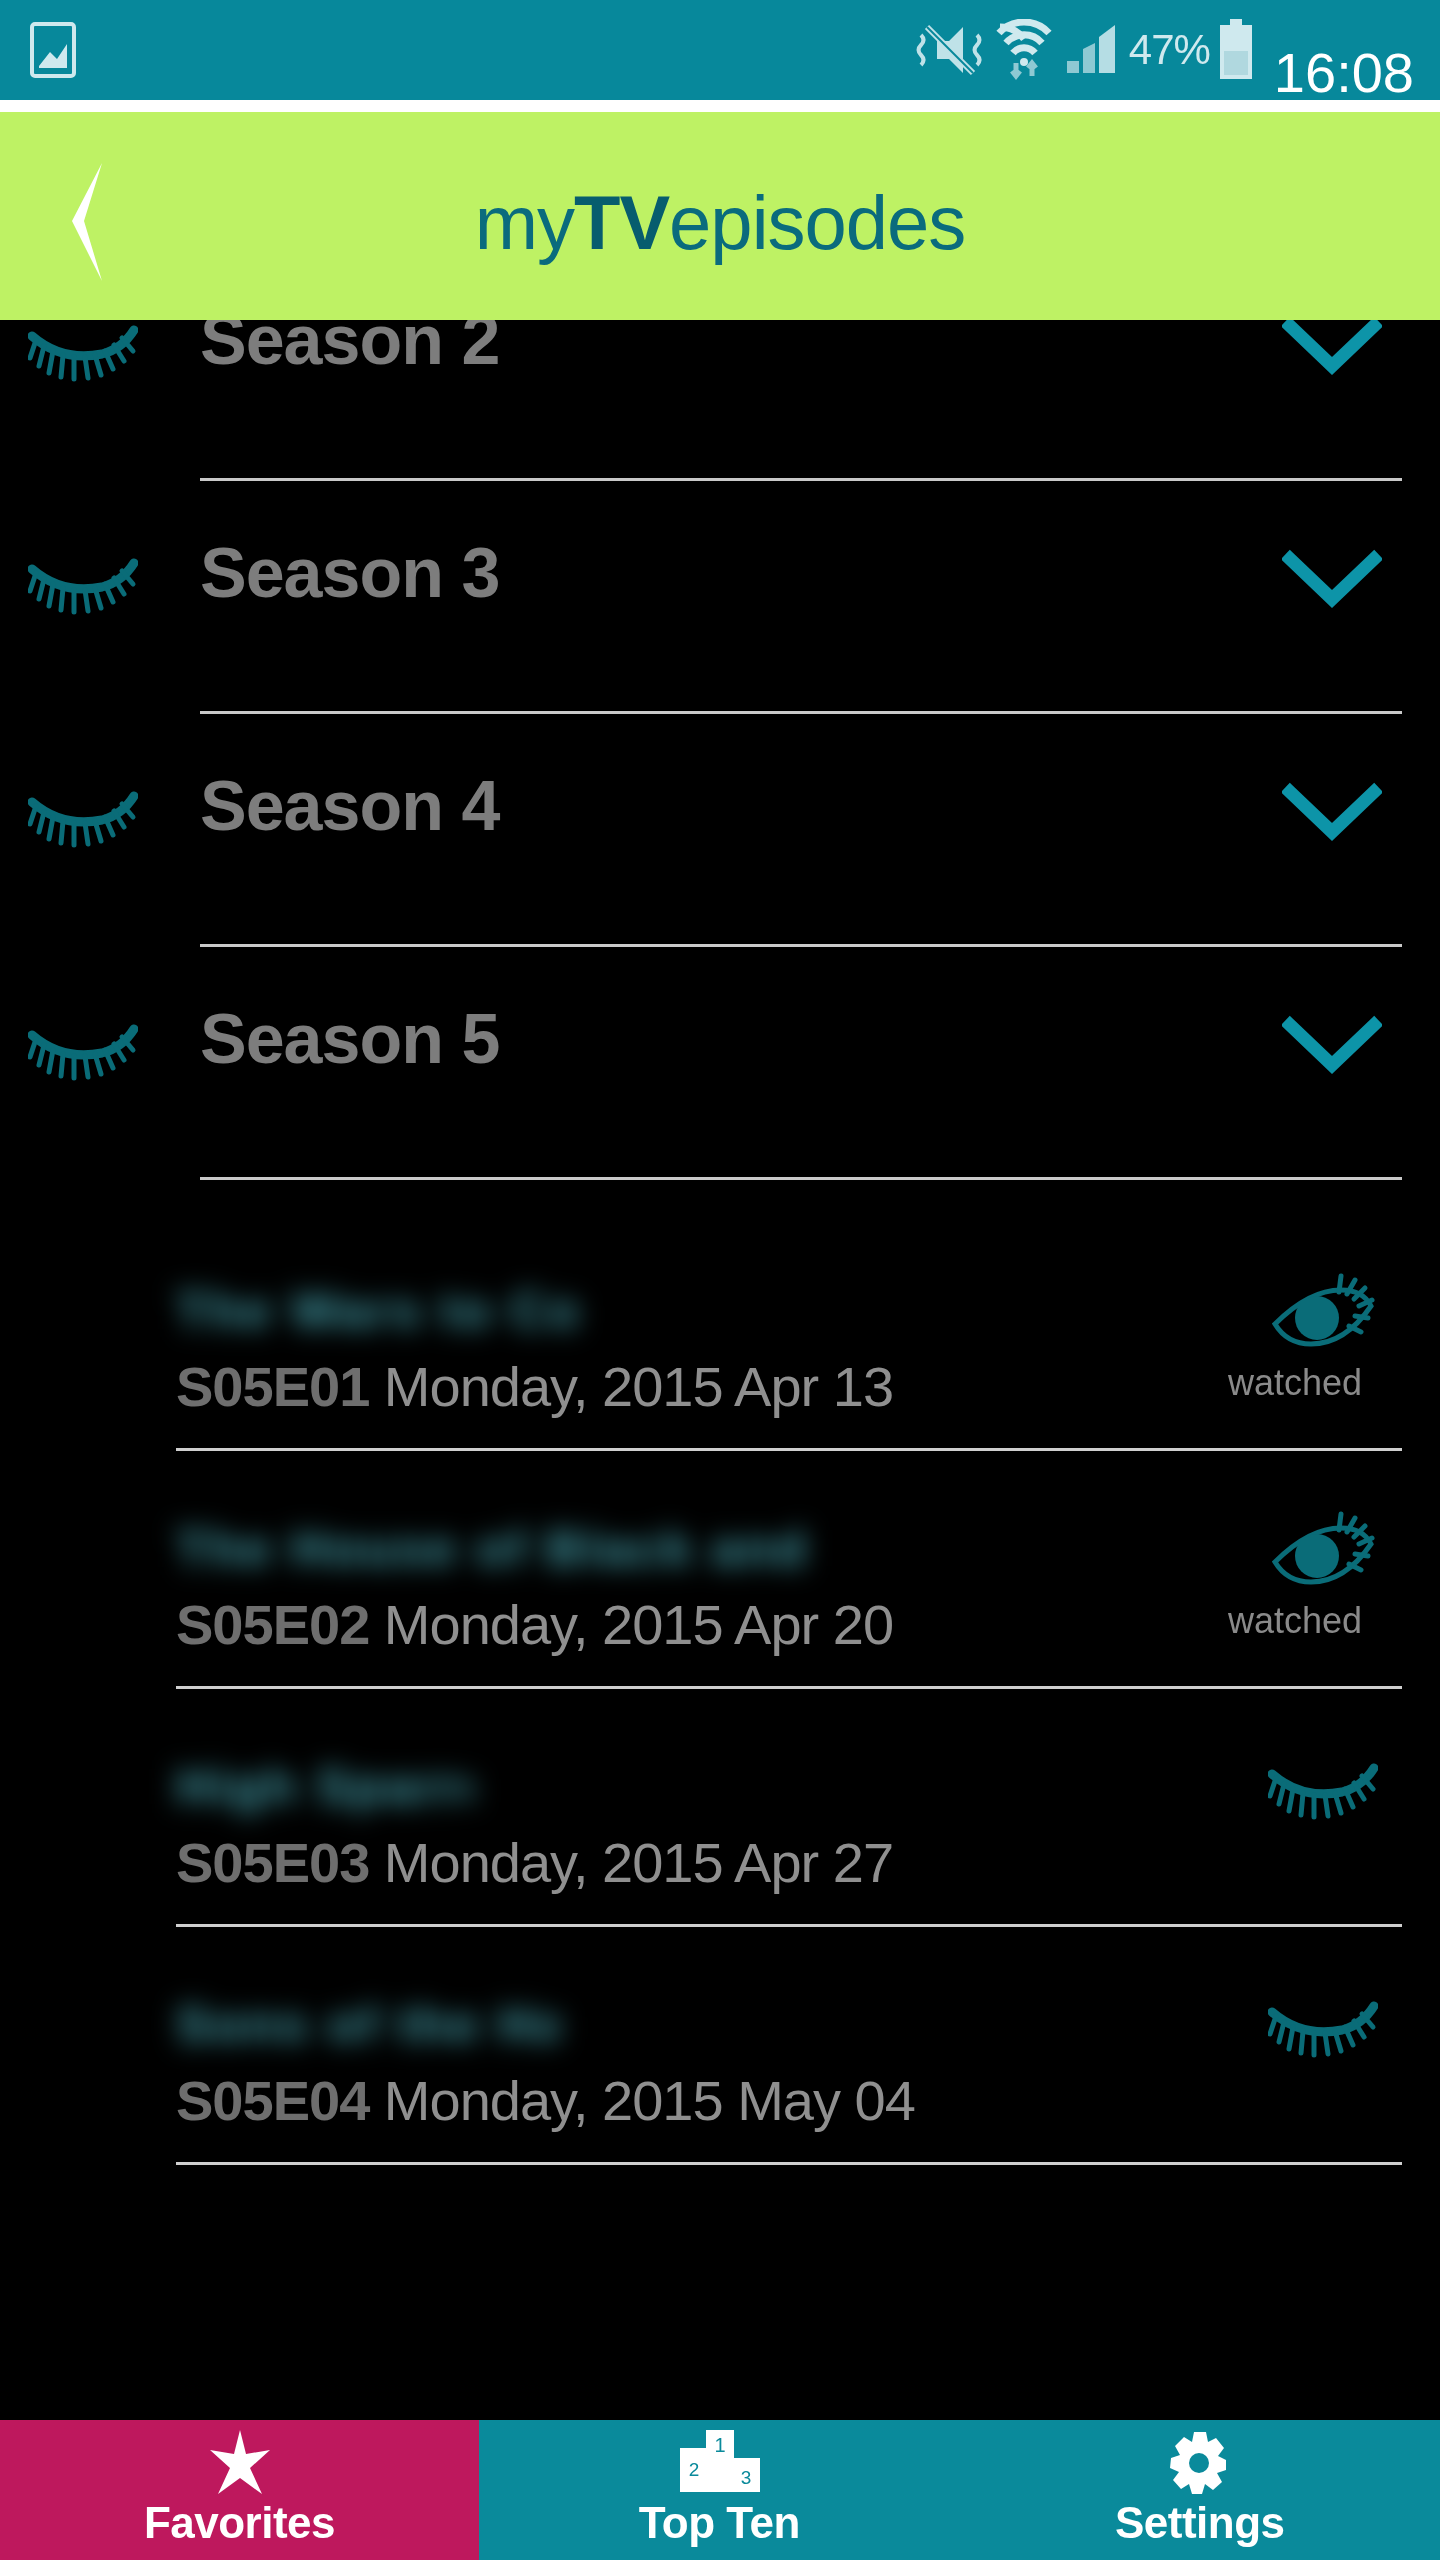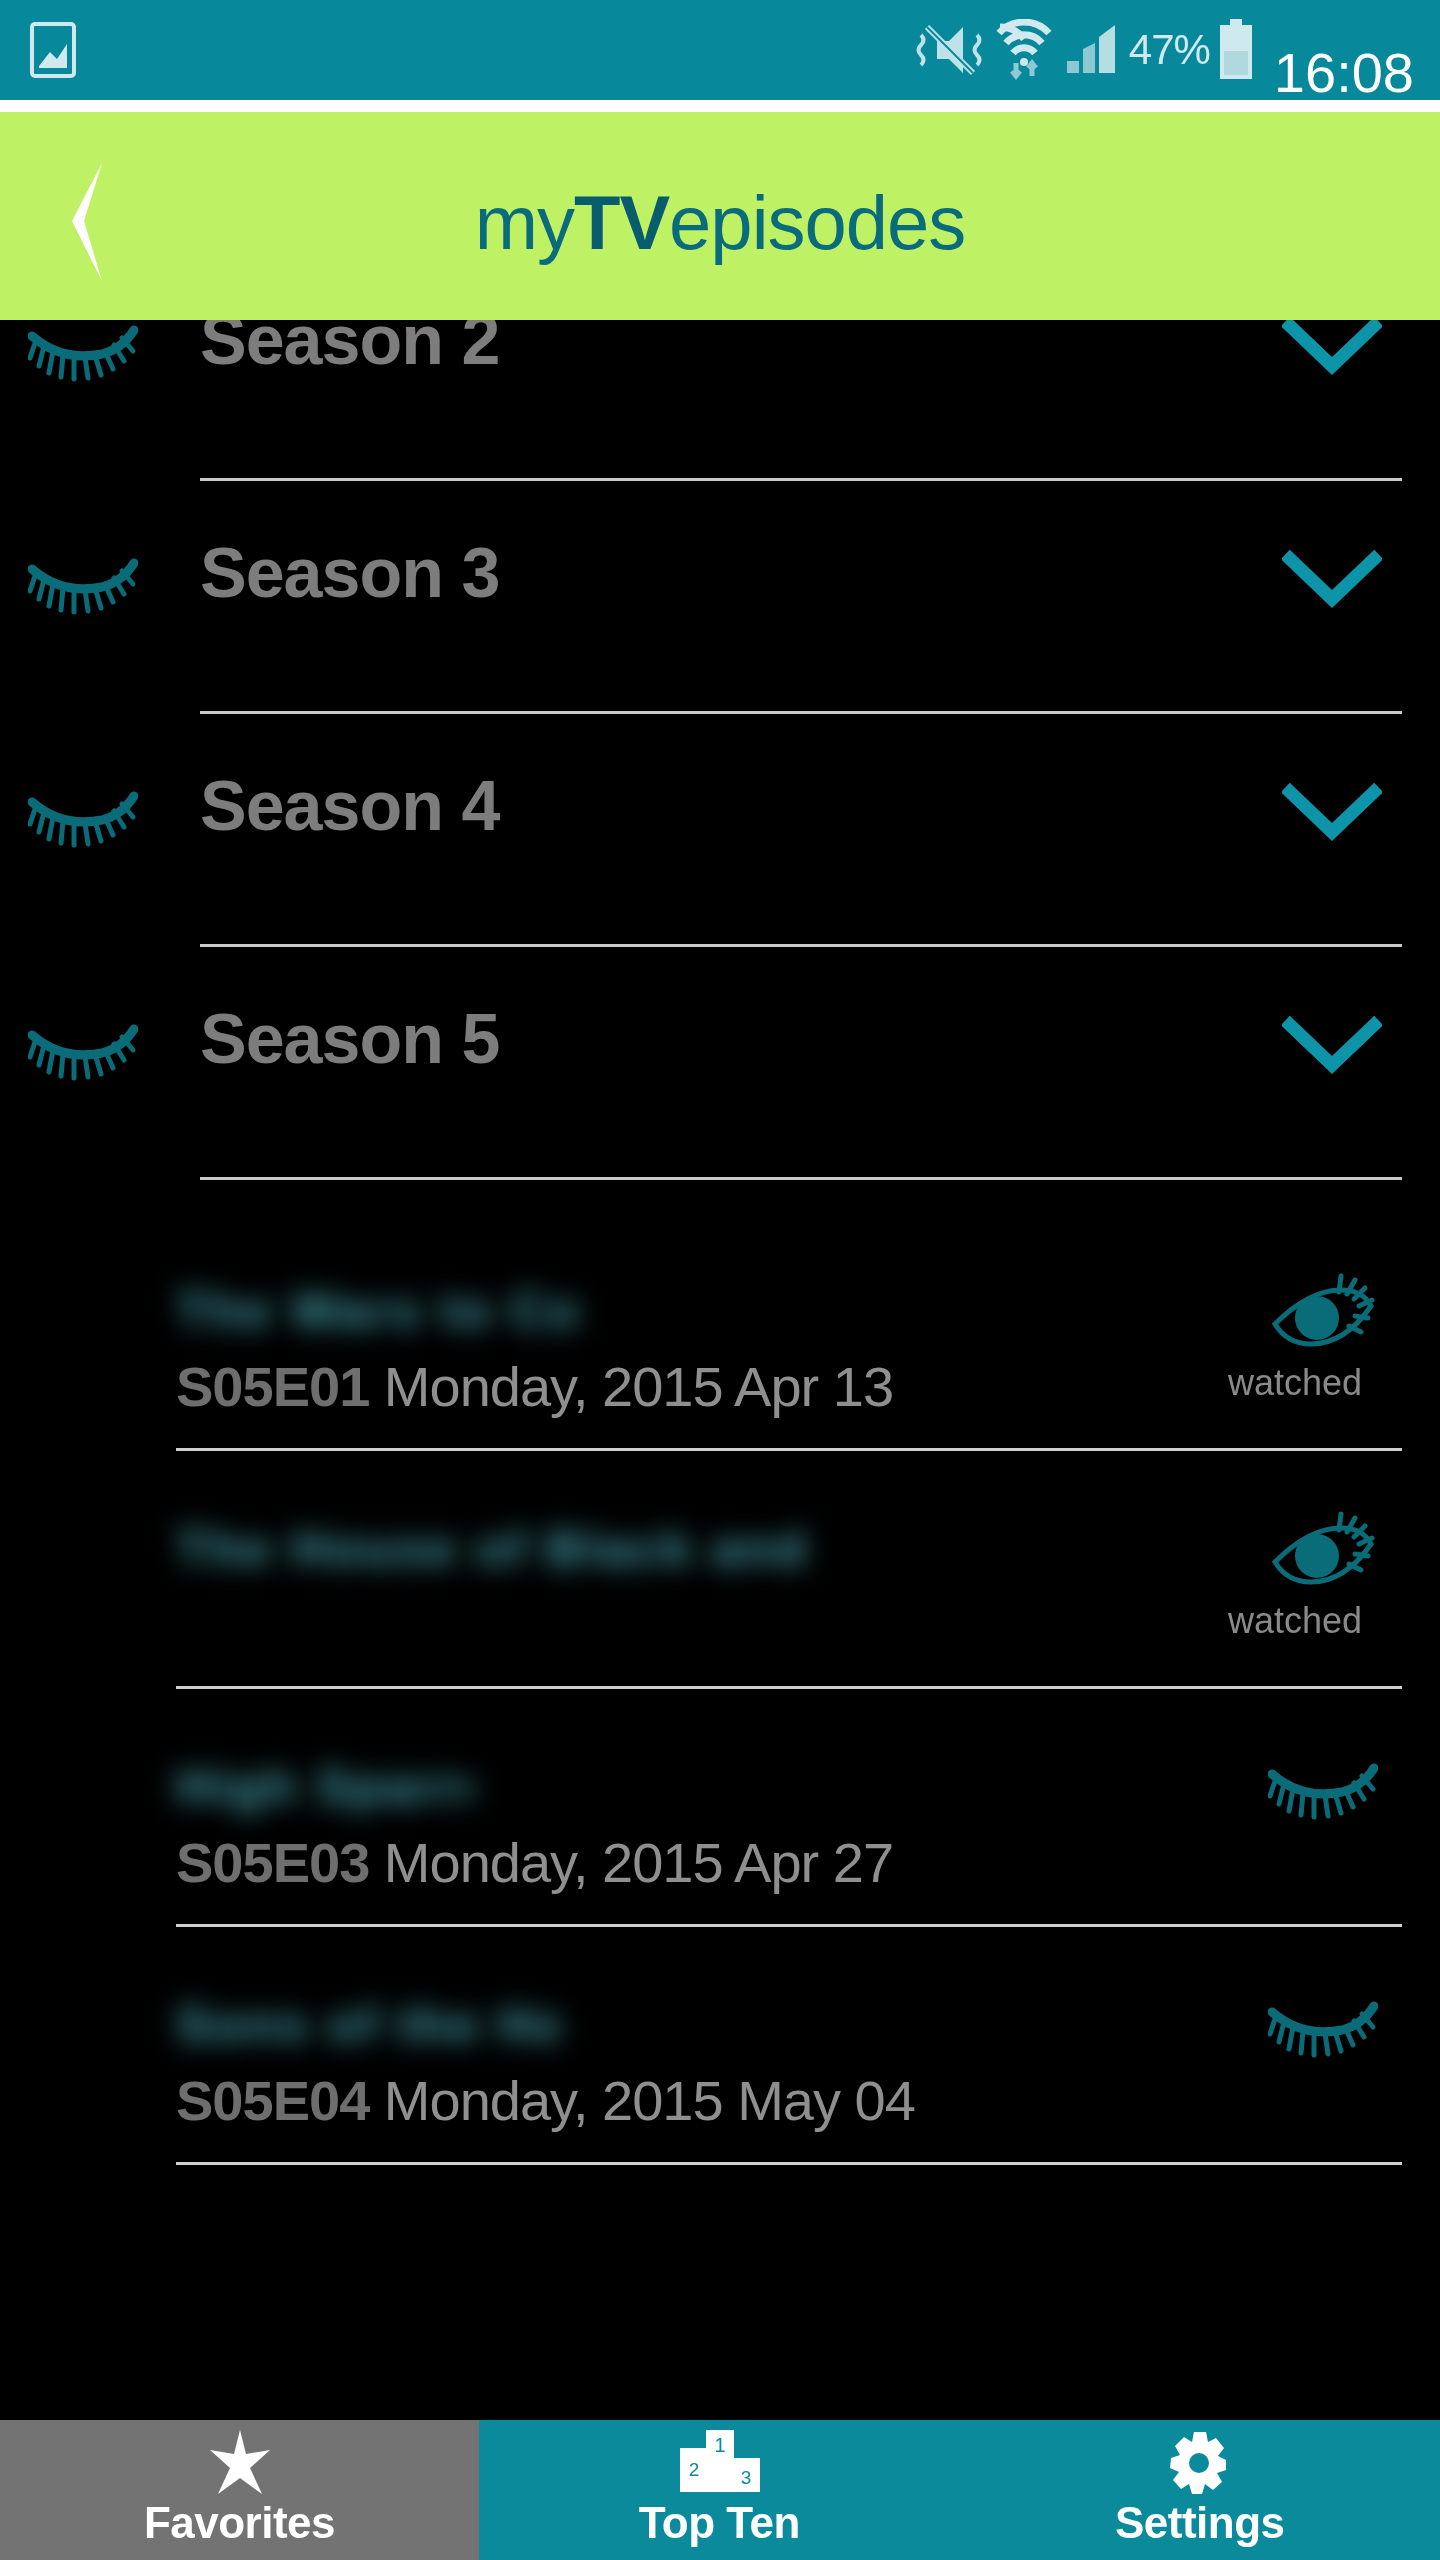--- a/index.html
+++ b/index.html
@@ -104,21 +104,21 @@
 
   
   .bottomnav{
     position:absolute; bottom:0; left:0; width:1440px; height:140px;
     display:flex;
   }
   .navtab{
     flex:1; display:flex; flex-direction:column;
     align-items:center; justify-content:center; gap:4px;
   }
-  .navtab.active{ background:#737373; flex:0 0 479px;}
+  .navtab.active{ background:#be185d; flex:0 0 479px;}
   .navtab.inactive{ background:#0a8a9b; }
   .nav-ico{ height:62px; display:flex; align-items:center; justify-content:center; }
   .nav-lbl{
     color:#ffffff; font-size:44px; font-weight:bold; letter-spacing:-0.5px;
   }
 </style>
 </head>
 <body>
 
 <div class="statusbar">
@@ -310,20 +310,24 @@
           </g>
         </svg>
       </span>
       <span class="lbl">watched</span>
     </div>
     <div class="ep-sep"></div>
   </div>
 
   <div class="ep-row" style="margin-top:59px;">
     <div class="ep-title-blur" style="width:648px;">The House of Black and White</div>
+    <div class="ep-meta">
+      <span class="ep-code">S05E02 </span>
+      <span class="ep-date">Monday, 2015 Apr 20</span>
+    </div>
     <div class="ep-state">
       <span class="ico">
         <svg width="108" height="86" viewBox="0 0 108 86">
           <path d="M6 52 q34 -34 66 -34 q22 0 30 16 q-26 38 -60 38 q-24 0 -36 -20 Z" fill="none" stroke="#0a6c78" stroke-width="5"></path>
           <circle cx="48" cy="46" r="22" fill="#0a6c78"></circle>
           <g stroke="#0a6c78" stroke-width="5" stroke-linecap="round">
             <path d="M70 20 L72 4"></path>
               <path d="M78 22 L86 8"></path>
               <path d="M85 27 L96 16"></path>
             <path d="M90 34 L103 28"></path>

